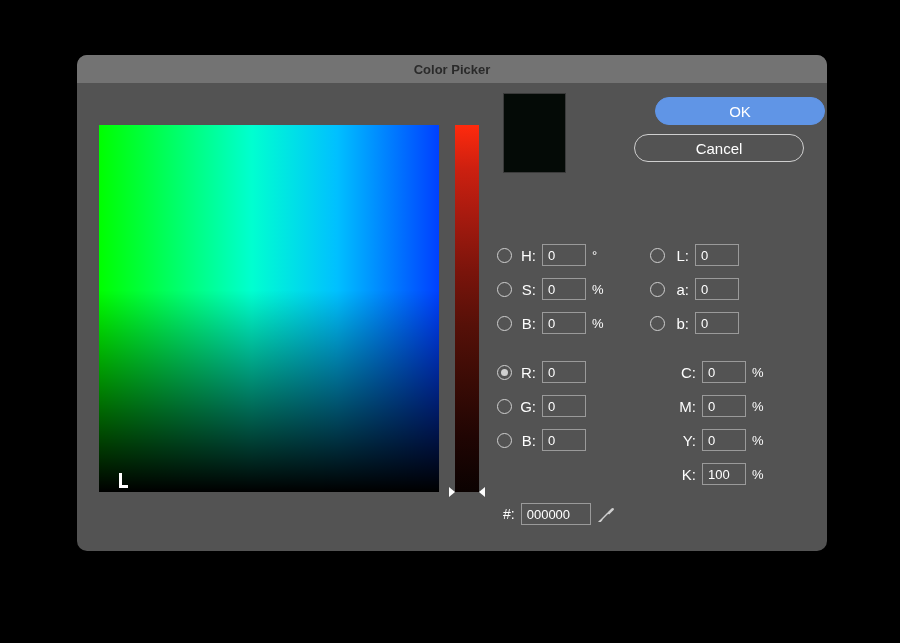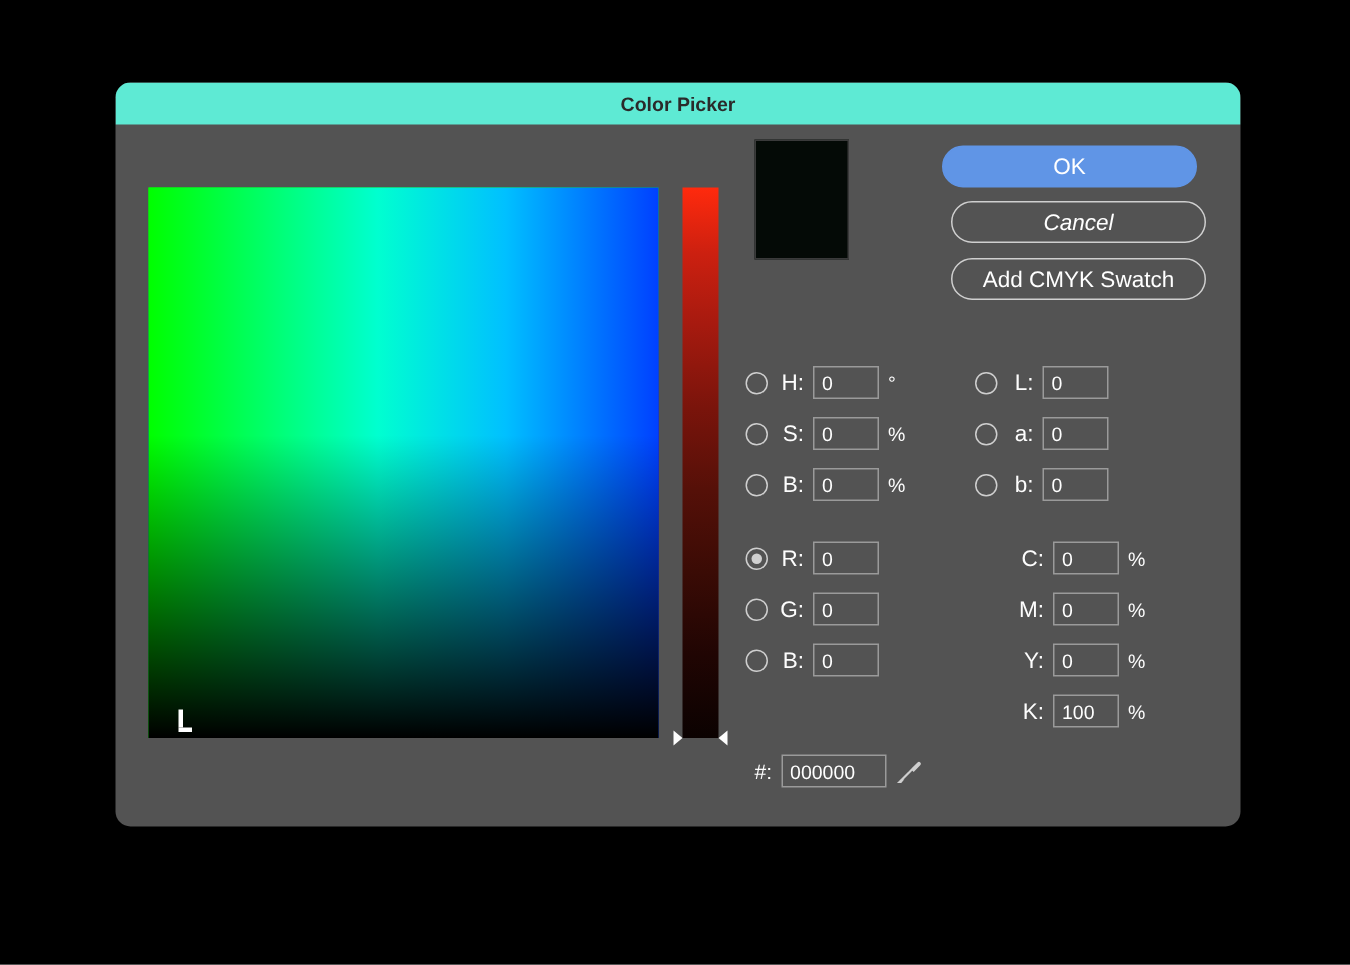--- a/index.html
+++ b/index.html
@@ -16,21 +16,21 @@
     top: 55px;
     width: 750px;
     height: 496px;
     background: #535353;
     border-radius: 10px;
     box-shadow: 0 20px 60px rgba(0,0,0,0.6);
     overflow: hidden;
   }
   .titlebar {
     height: 28px;
-    background: #5eead4;
+    background: #737373;
     display: flex;
     align-items: center;
     justify-content: center;
     font-size: 13px;
     font-weight: 700;
     color: #2a2a2a;
   }
   .section-label {
     position: absolute;
     left: 22px;
@@ -127,22 +127,22 @@
     align-items: center;
     justify-content: center;
     cursor: pointer;
     border: 1.5px solid #cfcfcf;
     background: transparent;
   }
   .btn-primary {
     background: #6095e6;
     border-color: #6095e6;
   }
-  .btn-ok     { left: 551px; top: 42px;  width: 170px; }
-  .btn-cancel { left: 557px; top: 79px;  width: 170px; font-style: italic; }
+  .btn-ok     { left: 578px; top: 42px;  width: 170px; }
+  .btn-cancel { left: 557px; top: 79px;  width: 170px; }
   .btn-swatch { left: 557px; top: 117px; width: 170px; }
   .field-row {
     position: absolute;
     display: flex;
     align-items: center;
     gap: 6px;
     font-size: 15px;
     color: #fdfdfd;
   }
   .radio {
@@ -216,23 +216,20 @@
   </div>
 
   <div class="current-color"></div>
 
   <div class="btn btn-primary btn-ok">
       <span>OK</span>
     </div>
   <div class="btn btn-cancel">
       <span>Cancel</span>
     </div>
-  <div class="btn btn-swatch">
-      <span>Add CMYK Swatch</span>
-    </div>
 
   <div class="field-row row-h">
     <span class="radio"></span>
     <span class="fld-label">H:</span>
     <input class="num-input" value="0" style="">
     <span class="unit">°</span>
   </div>
   <div class="field-row row-s">
     <span class="radio"></span>
     <span class="fld-label">S:</span>

